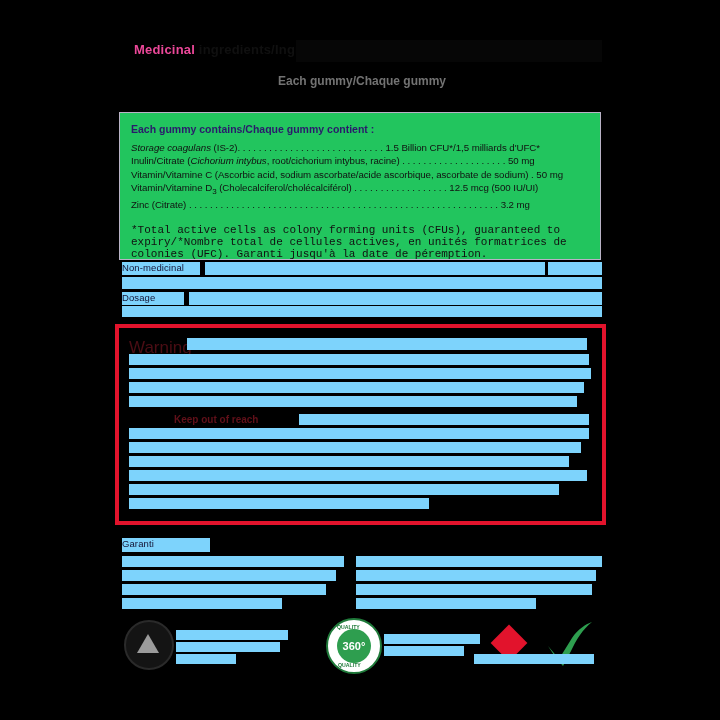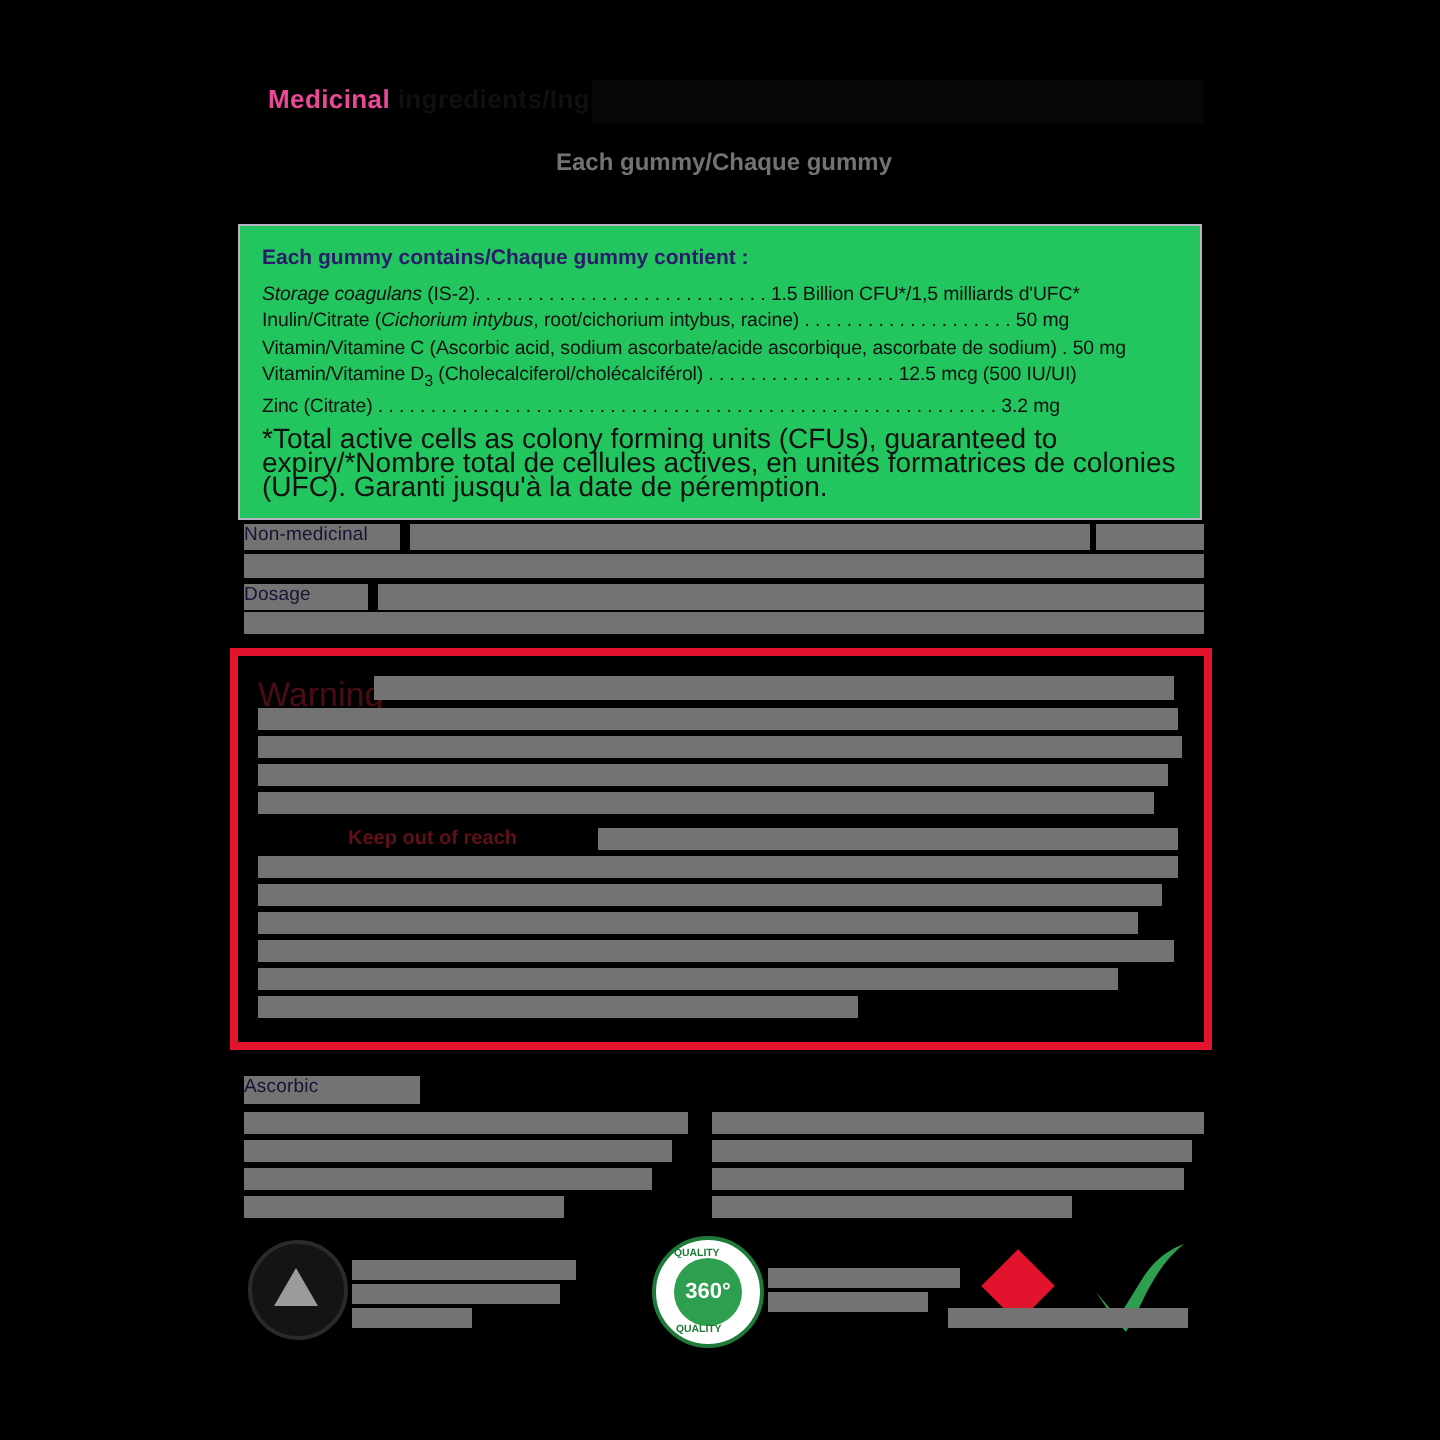--- a/index.html
+++ b/index.html
@@ -20,21 +20,21 @@
     position: absolute;
     left: 0; top: 0;
     width: 720px;
     height: 720px;
     background: #000000;
   }
 
   
   .redact {
     position: absolute;
-    background: #737373;
+    background: #7dd3fc;
     color: #0d0d0d;
     font-size: 9.5px;
     line-height: 11px;
     overflow: hidden;
     white-space: pre-wrap;
     letter-spacing: 0.1px;
   }
   .redact.dark-blue { color: #151435; }
   .redact.red       { color: #3a0d14; }
 
@@ -86,24 +86,25 @@
     font-size: 10.5px;
     margin-bottom: 4px;
   }
   .facts-line {
     white-space: nowrap;
     font-size: 9.7px;
     letter-spacing: -0.05px;
   }
   .facts-line i { font-style: italic; }
   .facts-note {
-    margin-top: 2px;
-    font-size: 14px;
+    margin-top: 12px;
+    font-size: 11px;
     line-height: 12px;
     white-space: normal;
+    font-family: Liberation Mono, monospace;
   }
   .sub3 { font-size: 8px; vertical-align: sub; }
 
   
   .warning-box {
     position: absolute;
     left: 115px;
     top: 324px;
     width: 491px;
     height: 201px;
@@ -258,21 +259,21 @@
     <div class="warn-mid">Keep out of reach</div>
     <div class="redact" style="left:180px; top:86px; width:290px; height:11px;"></div>
     <div class="redact" style="left:10px; top:100px; width:460px; height:11px;"></div>
     <div class="redact" style="left:10px; top:114px; width:452px; height:11px;"></div>
     <div class="redact" style="left:10px; top:128px; width:440px; height:11px;"></div>
     <div class="redact" style="left:10px; top:142px; width:458px; height:11px;"></div>
     <div class="redact" style="left:10px; top:156px; width:430px; height:11px;"></div>
     <div class="redact" style="left:10px; top:170px; width:300px; height:11px;"></div>
   </div>
 
-  <div class="redact dark-blue" style="left:122px; top:538px; width:88px; height:14px;">Ascorbic</div>
+  <div class="redact dark-blue" style="left:122px; top:538px; width:88px; height:14px;">Garanti</div>
   <div class="redact" style="left:122px; top:556px; width:222px; height:11px;"></div>
   <div class="redact" style="left:122px; top:570px; width:214px; height:11px;"></div>
   <div class="redact" style="left:122px; top:584px; width:204px; height:11px;"></div>
   <div class="redact" style="left:122px; top:598px; width:160px; height:11px;"></div>
 
   <div class="redact" style="left:356px; top:556px; width:246px; height:11px;"></div>
   <div class="redact" style="left:356px; top:570px; width:240px; height:11px;"></div>
   <div class="redact" style="left:356px; top:584px; width:236px; height:11px;"></div>
   <div class="redact" style="left:356px; top:598px; width:180px; height:11px;"></div>
 

